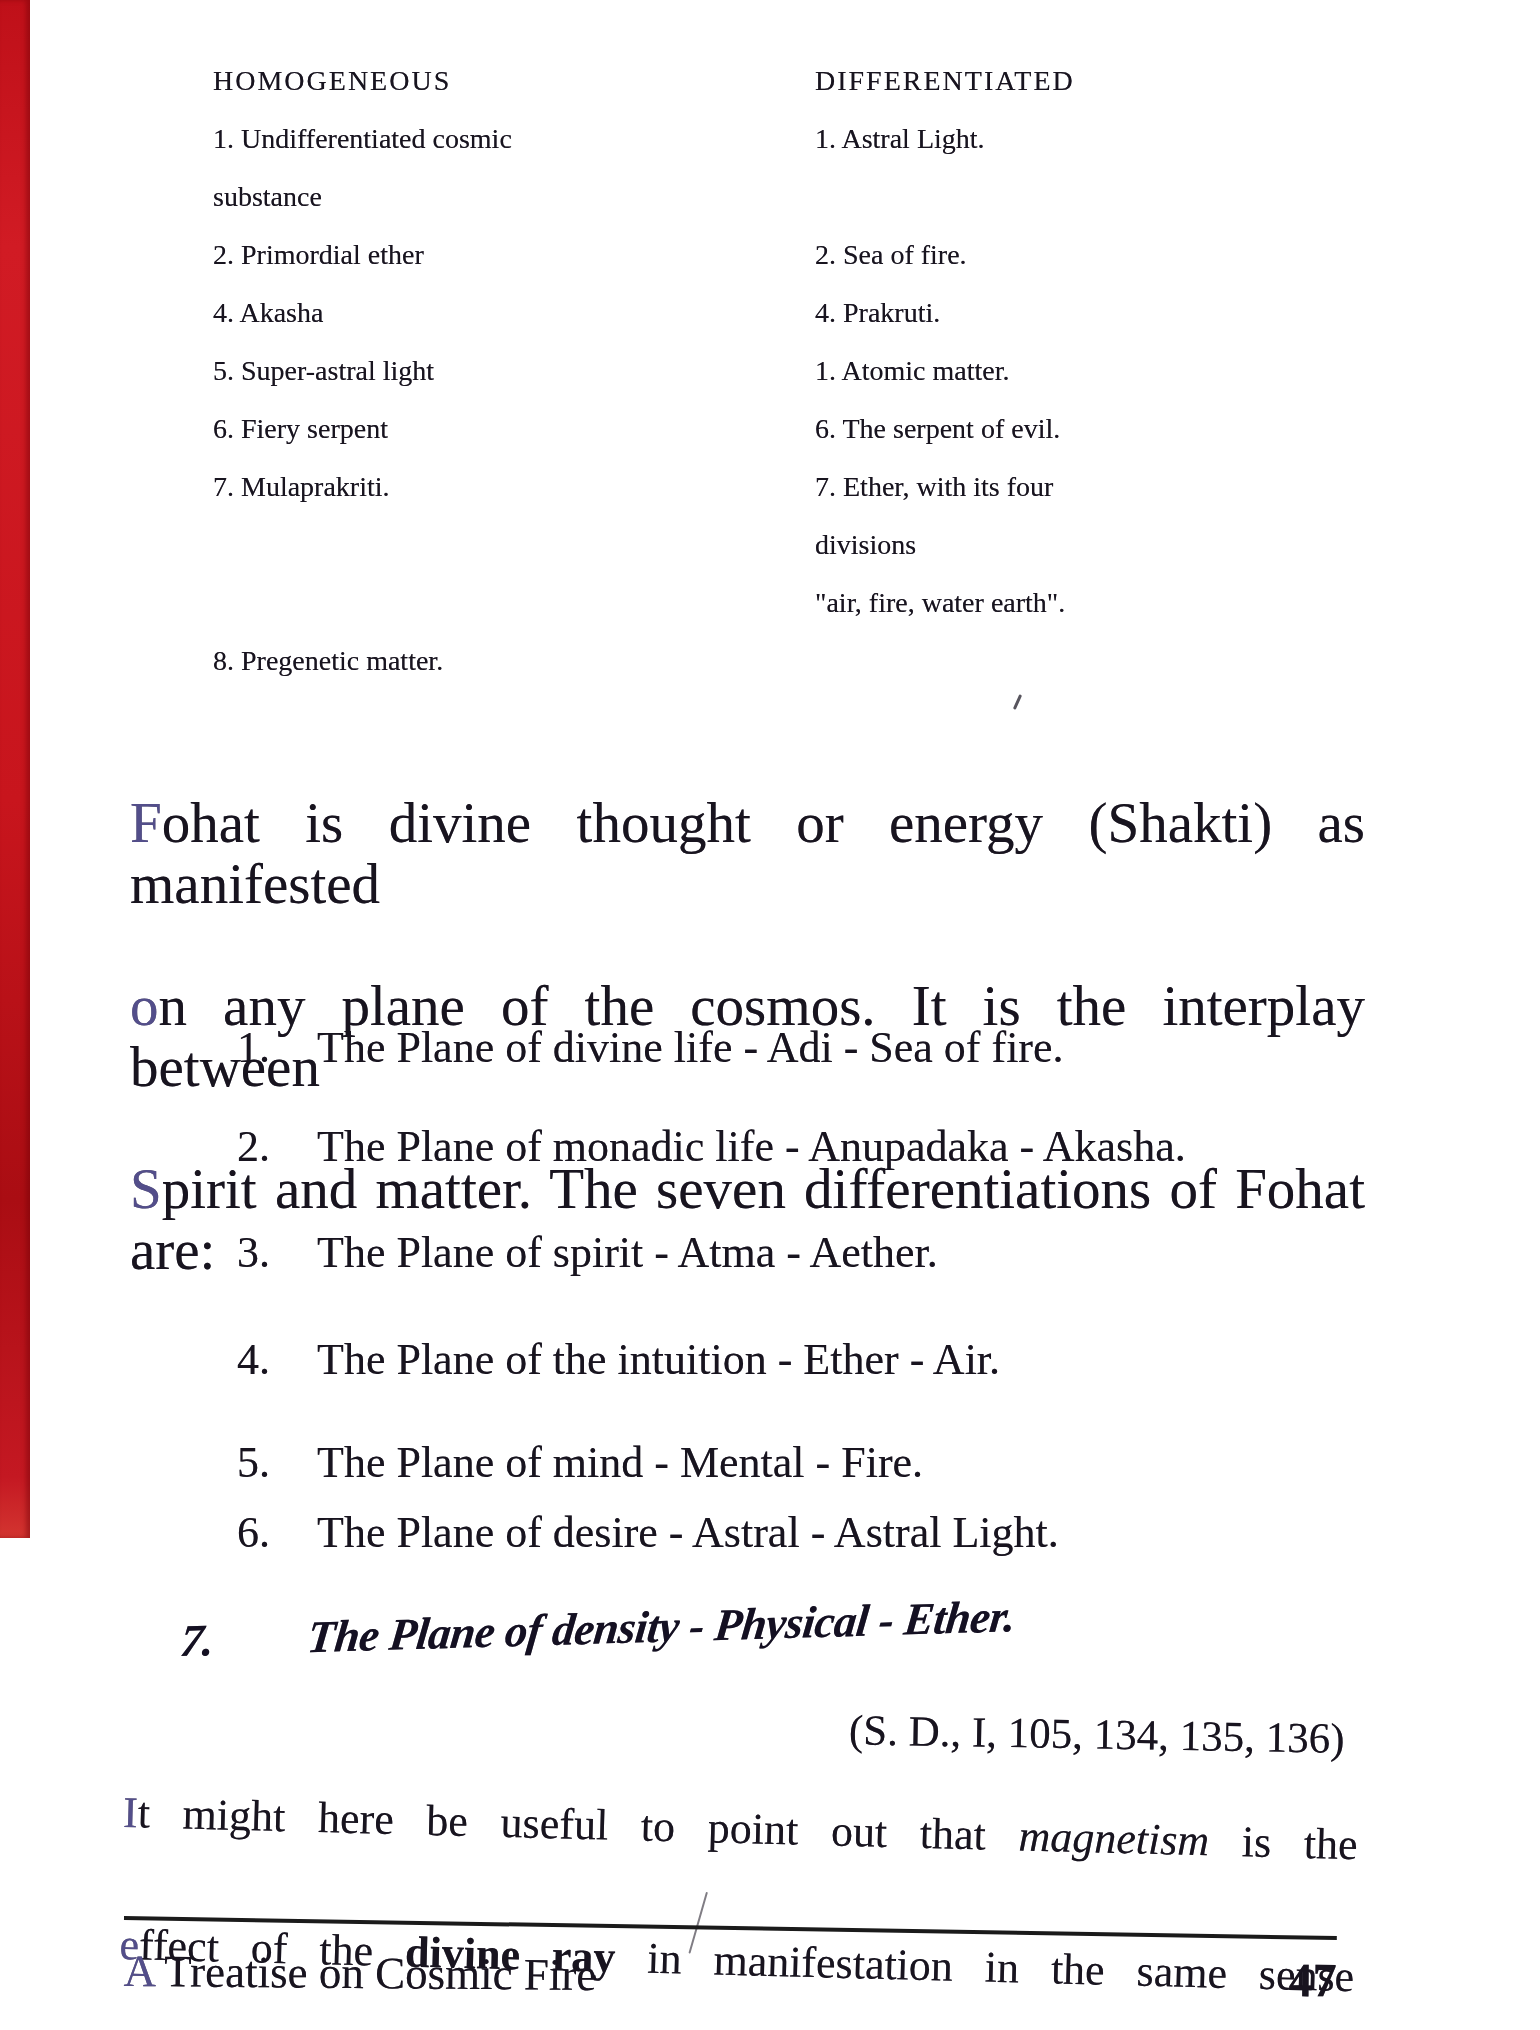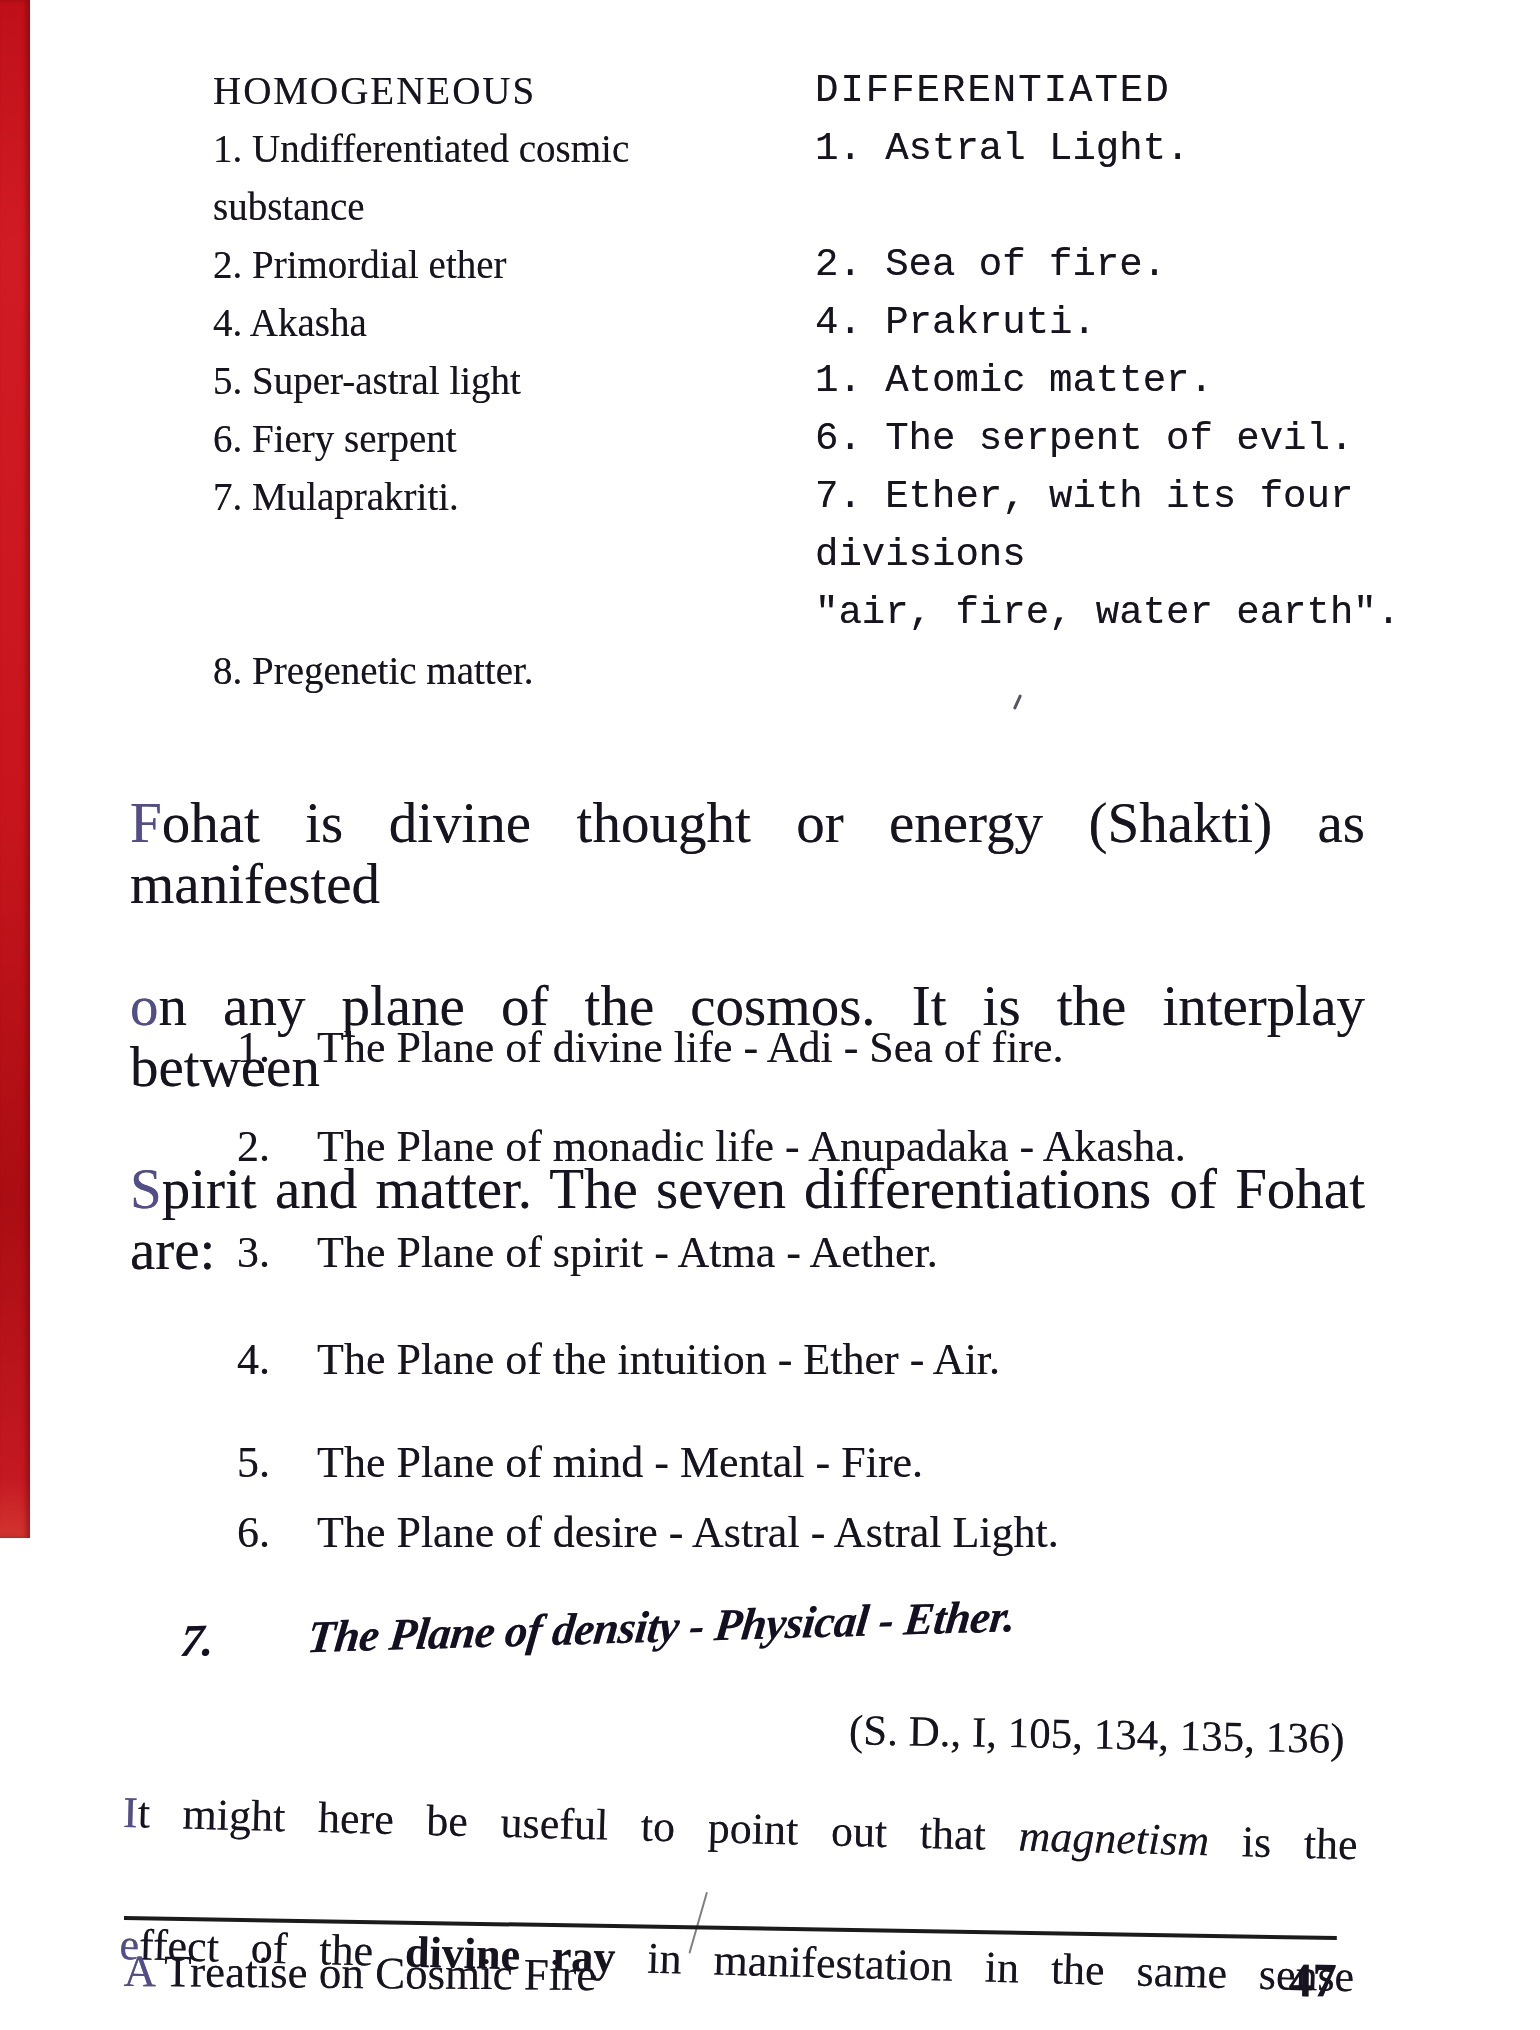--- a/index.html
+++ b/index.html
@@ -12,24 +12,24 @@
   .txt{ text-shadow:0 0 .6px rgba(22,17,32,.6); }
 
   
   .red-strip{
     position:absolute;left:0;top:0;width:30px;height:1538px;
     background:linear-gradient(180deg,#bf1019 0%,#d11b24 16%,#c8151d 52%,#aa0d13 78%,#c41822 96%,#d33530 100%);
     box-shadow:inset -4px 0 5px rgba(110,0,6,.45);
   }
 
   
-  .cmp-table{position:absolute;left:213px;top:62px;font-size:39px;}
+  .cmp-table{position:absolute;left:213px;top:52px;font-size:28px;}
   .cmp-row{display:flex;height:58px;line-height:58px;white-space:nowrap;}
   .cell-l{display:inline-block;width:602px;flex:none;}
-  .cell-r{display:inline-block;font-family:Liberation Mono, monospace;}
+  .cell-r{display:inline-block;}
   .cmp-head{letter-spacing:2px;}
 
   
   .jline{text-align:justify;}
   .jline::after{content:"";display:inline-block;width:100%;height:0;}
   .tint::first-letter{color:#534e8a;}
 
   .fohat{position:absolute;left:130px;top:792px;width:1235px;
          font-size:57px;line-height:61px;}
 

